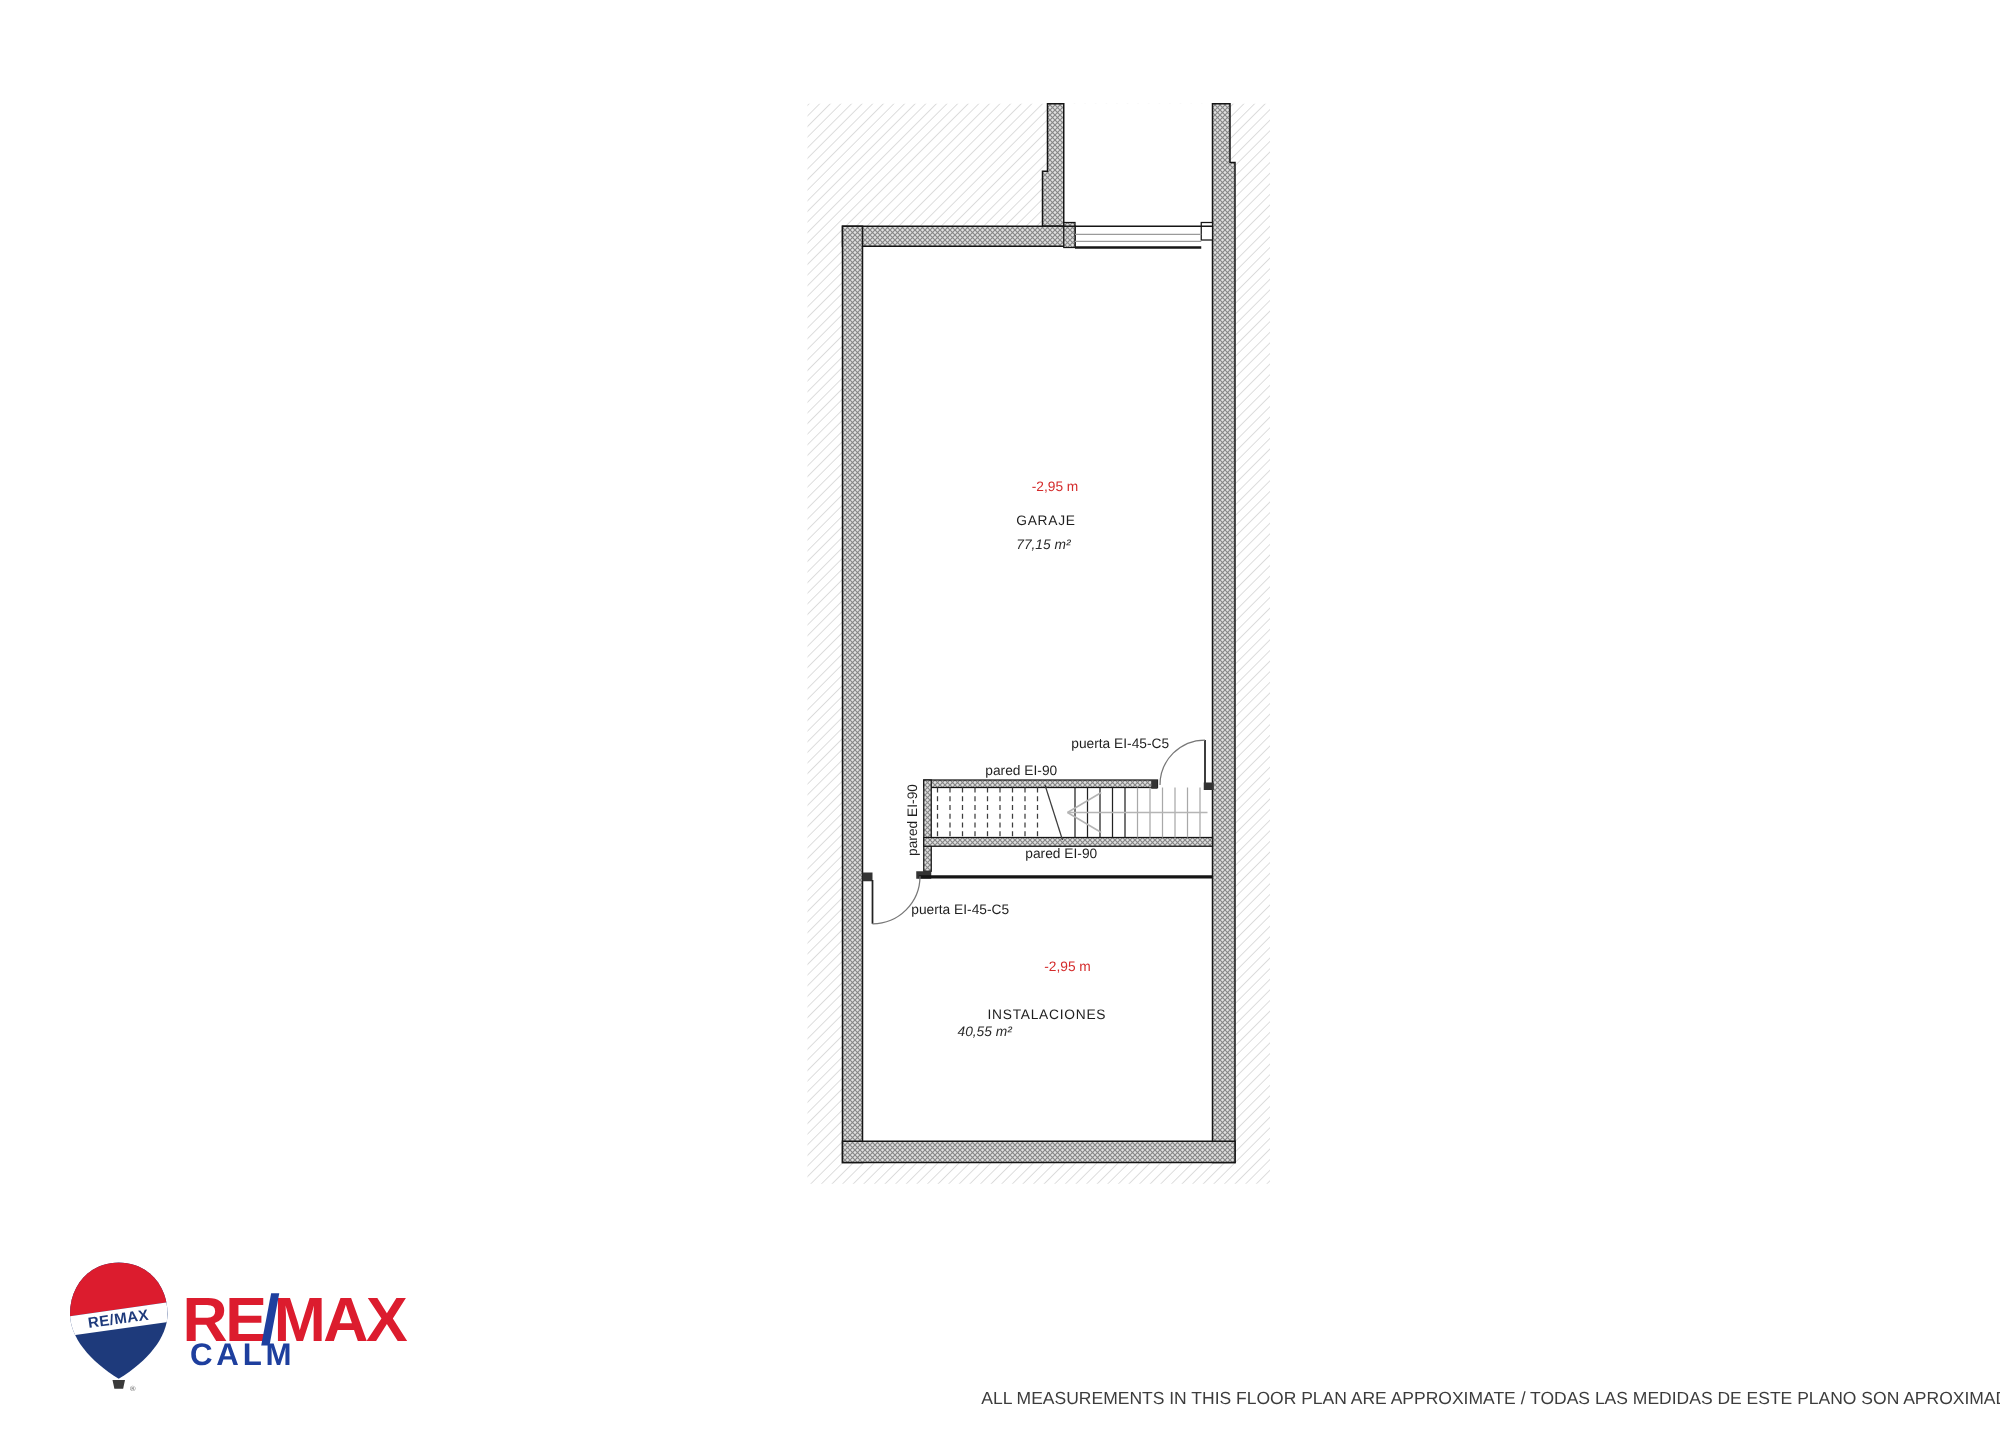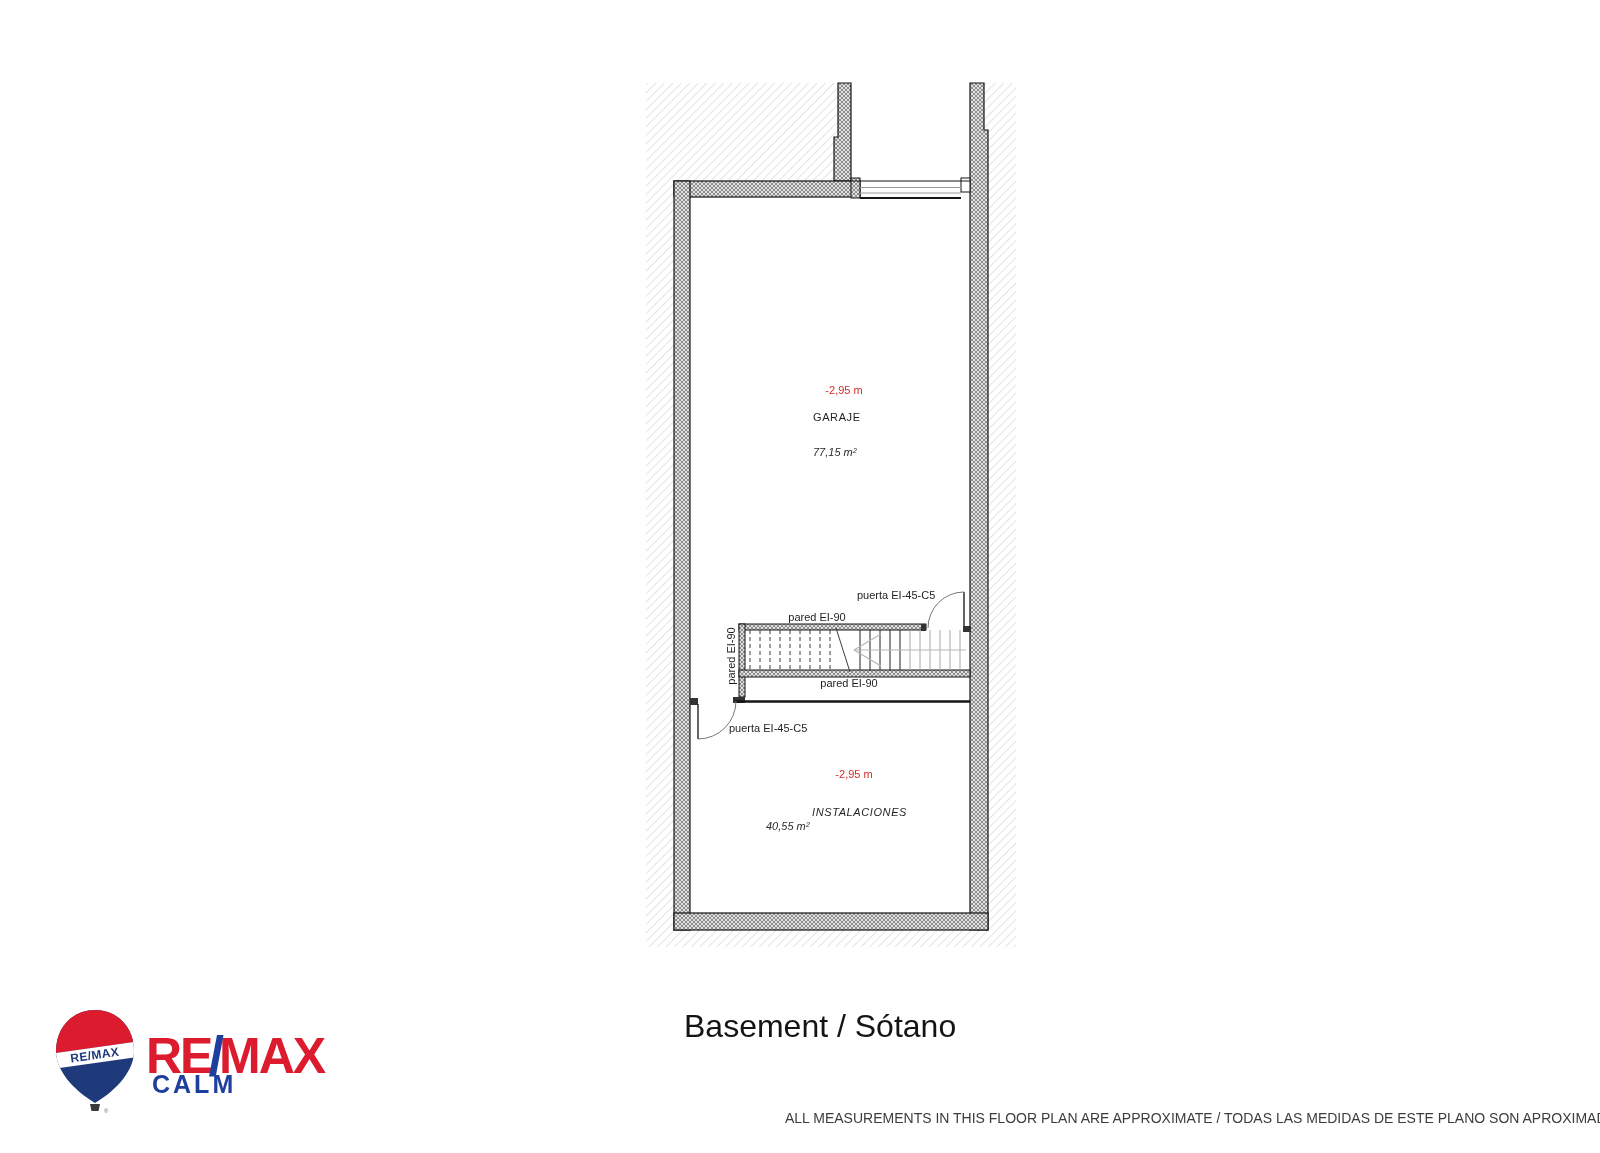--- a/index.html
+++ b/index.html
@@ -124,33 +124,32 @@
     </g>
 
     <g>
       <line x1="698" y1="704" x2="698" y2="739" stroke="#222222" stroke-width="1.4"></line>
       <path d="M 698 739 A 38 38 0 0 0 736 701" fill="none" stroke="#777777" stroke-width="1"></path>
     </g>
   </svg>
 
   <div class="plan-label red center" style="left:844px;top:384px;">-2,95 m</div>
   <div class="plan-label roomname" style="left:813px;top:411px;">GARAJE</div>
-  <div class="plan-label area" style="left:813px;top:446px;">77,15 m²</div>
+  <div class="plan-label area" style="left:813px;top:430px;">77,15 m²</div>
 
   <div class="plan-label" style="left:857px;top:589px;">puerta EI-45-C5</div>
   <div class="plan-label center" style="left:817px;top:611px;">pared EI-90</div>
   <div class="plan-label vlabel" style="left:731px;top:656px;">pared EI-90</div>
   <div class="plan-label center" style="left:849px;top:677px;">pared EI-90</div>
   <div class="plan-label" style="left:729px;top:722px;">puerta EI-45-C5</div>
 
   <div class="plan-label red center" style="left:854px;top:768px;">-2,95 m</div>
-  <div class="plan-label roomname" style="left:812px;top:806px;font-style:italic;">INSTALACIONES</div>
+  <div class="plan-label roomname" style="left:790px;top:806px;">INSTALACIONES</div>
   <div class="plan-label area" style="left:766px;top:820px;font-style:italic;">40,55 m²</div>
 
-  <div class="title">Basement / Sótano</div>
   <div class="disclaimer">ALL MEASUREMENTS IN THIS FLOOR PLAN ARE APPROXIMATE / TODAS LAS MEDIDAS DE ESTE PLANO SON APROXIMADAS</div>
 
   <div>
     <svg class="balloon-svg" width="90" height="108" viewBox="0 0 90 108">
       <defs>
         <clipPath id="balloonShape">
           <path d="M 45 2 C 23 2 6 19 6 43 C 6 62 22 81 45 95 C 68 81 84 62 84 43 C 84 19 67 2 45 2 Z"></path>
         </clipPath>
       </defs>
       <path class="balloon-body" d="M 45 2 C 23 2 6 19 6 43 C 6 62 22 81 45 95 C 68 81 84 62 84 43 C 84 19 67 2 45 2 Z"></path>

